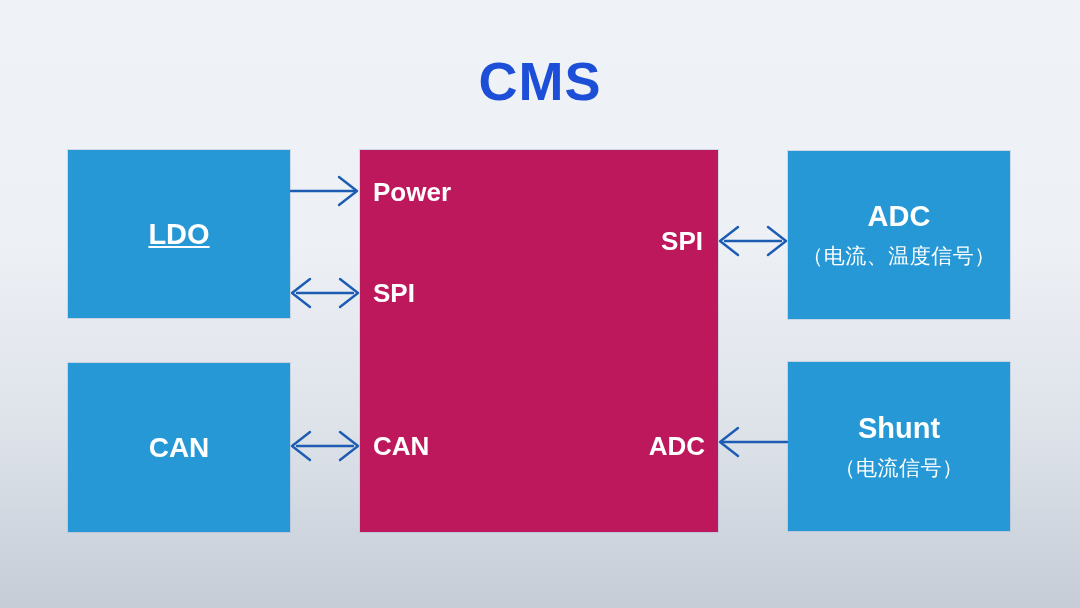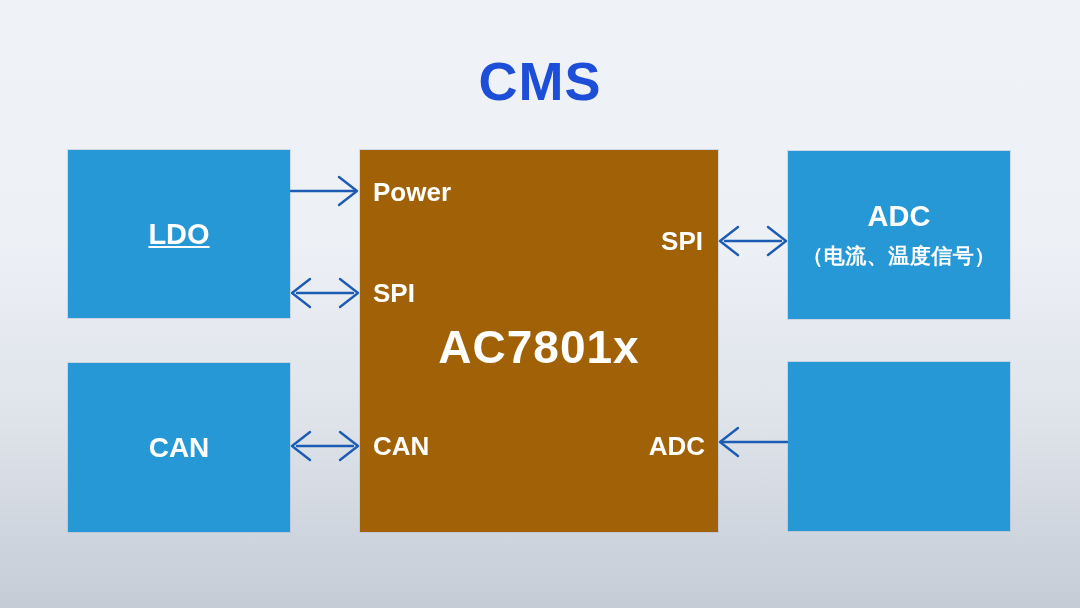--- a/index.html
+++ b/index.html
@@ -18,31 +18,31 @@
   }
   .box {
     position: absolute;
     color: #ffffff;
     box-shadow: 0 0 0 1px rgba(160,180,210,0.40);
     display: flex; flex-direction: column;
     align-items: center; justify-content: center;
     text-align: center;
   }
   .light { background: #2598d5; }
-  .dark  { background: #a16207; }
+  .dark  { background: #be185d; }
 
   #ldo-box    { left: 68px;  top: 150px; width: 222px; height: 168px; text-decoration: underline; }
   #cantr-box  { left: 68px;  top: 363px; width: 222px; height: 169px; }
   #mcu-box    { left: 360px; top: 150px; width: 358px; height: 382px; display: block; }
   #adc-box    { left: 788px; top: 151px; width: 222px; height: 168px; }
   #shunt-box  { left: 788px; top: 362px; width: 222px; height: 169px; }
 
   .blk-label { font-size: 29px; font-weight: bold; }
   .blk-label2 { font-size: 28px; font-weight: bold; line-height: 35px; }
-  .blk-sub { font-size: 21px; font-weight: bold; margin-top: 9px; letter-spacing: 0.5px; }
+  .blk-sub { font-size: 21px; font-weight: normal; margin-top: 9px; letter-spacing: 0.5px; }
 
   .port {
     position: absolute;
     font-size: 26px; font-weight: bold; color: #ffffff;
     transform: translateY(-50%);
     white-space: nowrap;
   }
   .port-power     { left: 13px;  top: 42px; }
   .port-spi-left  { left: 13px;  top: 143px; }
   .port-spi-right { right: 15px; top: 91px; }
@@ -75,31 +75,32 @@
 </div>
 
 <div class="box light" id="cantr-box">
   <div class="blk-label2">CAN</div>
 </div>
 
 <div class="box dark" id="mcu-box">
   <div class="port port-power">Power</div>
   <div class="port port-spi-left">SPI</div>
   <div class="port port-spi-right">SPI</div>
-  <div class="mcu-name">AC7801x</div>
   <div class="port port-can">CAN</div>
   <div class="port port-adc">ADC</div>
 </div>
 
 <div class="box light" id="adc-box">
   <div class="blk-label">ADC</div>
   <div class="blk-sub">（电流、温度信号）</div>
 </div>
 
 <div class="box light" id="shunt-box">
+  <div class="blk-label">Shunt</div>
+  <div class="blk-sub">（电流信号）</div>
 </div>
 
 <svg id="arrow-layer" viewBox="0 0 1080 608" xmlns="http://www.w3.org/2000/svg">
 
   <g>
     <line x1="291" y1="191" x2="354" y2="191"></line>
     <polyline points="339,177 357,191 339,205"></polyline>
   </g>
 
   <g>

